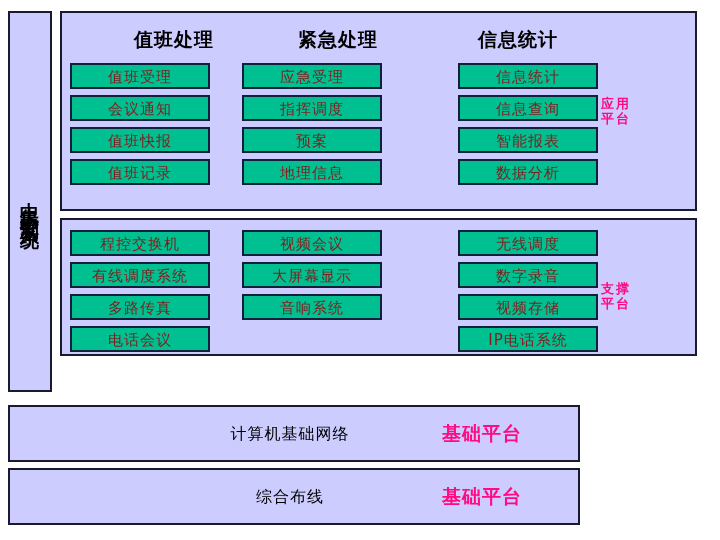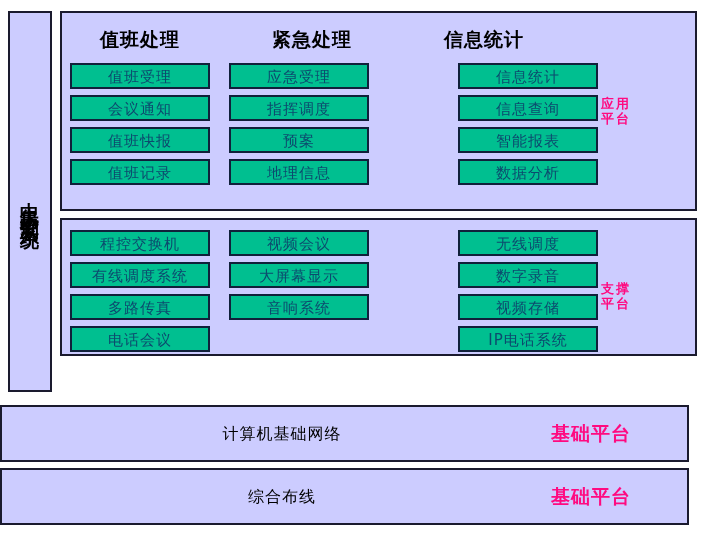--- a/index.html
+++ b/index.html
@@ -71,53 +71,53 @@
   .headers {
     position: absolute;
     left: 0; top: 0;
     width: 100%;
     height: 44px;
   }
   .col-header {
     position: absolute;
     top: 14px;
     width: 148px;
-    text-align: center;
+    text-align: right;
     font-size: 19px;
     font-weight: bold;
     color: #000000;
     letter-spacing: 1px;
   }
   .col-header.c0 { left: 4px; }
-  .col-header.c1 { left: 176px; }
+  .col-header.c1 { left: 168px; }
   .col-header.c2 { left: 348px; }
 
   
   .col {
     position: absolute;
     width: 140px;
   }
   .platform.app .col   { top: 50px; }
   .platform.support .col { top: 10px; }
   .col.c0 { left: 8px; }
-  .col.c1 { left: 167px; }
+  .col.c1 { left: 180px; }
   .col.c2 { left: 352px; padding-left: 44px; }
 
   .item {
     display: block;
     width: 140px;
     height: 26px;
     line-height: 24px;
     margin-bottom: 6px;
     background: #00bf90;
     border: 2px solid #10203a;
     box-sizing: border-box;
     text-align: center;
     font-size: 15px;
-    color: #0c4a6e;
+    color: #7f1d1d;
     letter-spacing: 1px;
     white-space: nowrap;
     overflow: hidden;
   }
 
   
   .platform-caption {
     position: absolute;
     right: 24px;
     width: 110px;
@@ -126,22 +126,22 @@
     font-size: 13px;
     font-weight: bold;
     line-height: 1.12;
     letter-spacing: 2px;
   }
   .platform.app .platform-caption { top: 84px; }
   .platform.support .platform-caption { top: 62px; }
 
   
   .bar {
-    left: 0;
-    width: 689px;
+    left: 8px;
+    width: 572px;
     height: 57px;
     display: block;
   }
   .bar.b0 { top: 405px; }
   .bar.b1 { top: 468px; }
 
   .bar-title {
     position: absolute;
     left: 0;
     top: 50%;

